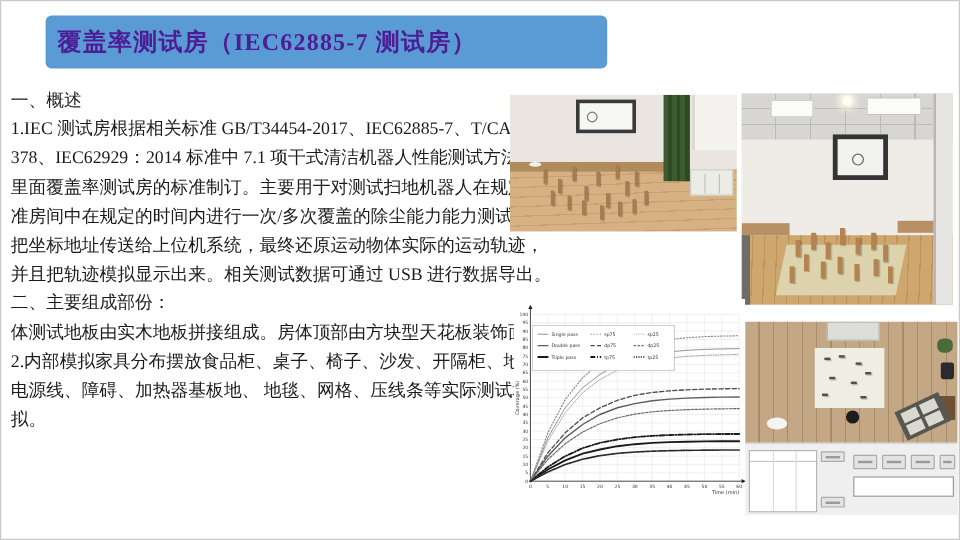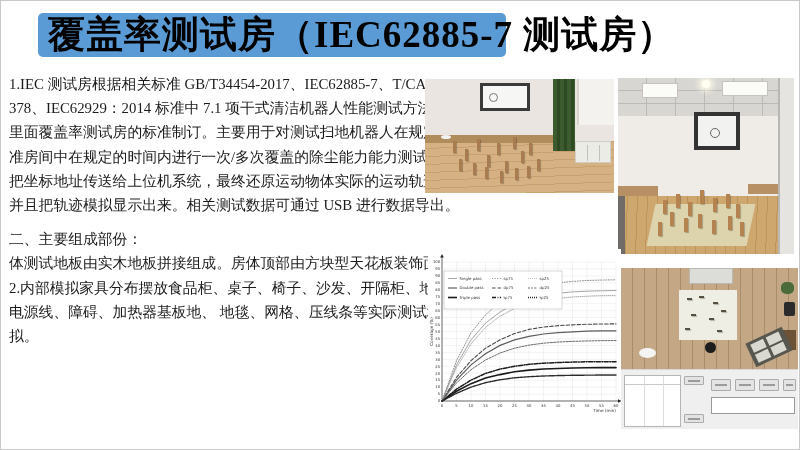--- a/index.html
+++ b/index.html
@@ -2,33 +2,33 @@
 <html><head>
 <meta charset="utf-8">
 <style>
   html,body{margin:0;padding:0;background:#ffffff;}
   .slide{position:relative;width:800px;height:450px;background:#fff;border:1px solid #c9c9c9;
          box-sizing:border-box;overflow:hidden;font-family:"Liberation Serif","DejaVu Serif",serif;}
 
   
   .banner{position:absolute;left:37px;top:12px;width:468px;height:44px;background:#5B9BD5;
           border-radius:5px;display:flex;align-items:center;padding:0 10px;box-sizing:border-box;}
-  .banner span{font-size:37px;font-weight:bold;color:#000000;letter-spacing:1px;white-space:nowrap;}
+  .banner span{font-size:20px;font-weight:bold;color:#4c1d95;letter-spacing:1px;white-space:nowrap;}
 
   
   .logo{position:absolute;left:605px;top:24px;width:190px;height:30px;color:#18418e;
         font-family:"Liberation Sans","DejaVu Sans",sans-serif;white-space:nowrap;}
   .logo .en{font-size:22px;font-weight:bold;letter-spacing:0.5px;}
   .logo .cn{font-size:21px;font-weight:bold;margin-left:4px;}
   .logo .reg{font-size:9px;vertical-align:top;position:relative;top:-6px;font-weight:bold;}
 
   
   .bodytext{position:absolute;left:8px;top:71px;width:428px;color:#1b1b1b;}
   .bodytext .tline{font-size:14.8px;line-height:24.2px;white-space:nowrap;}
-  .bodytext .sect2{margin-top:10px;}
+  .bodytext .sect2{margin-top:0;}
 
   
   .photo{position:absolute;overflow:hidden;}
   .abs{position:absolute;}
 
   
   .p1{left:424px;top:78px;width:189px;height:114px;background:#eae5e0;}
   .p1 .floor{left:0;bottom:0;width:100%;height:52px;
      background:repeating-linear-gradient(178deg,#d6b184 0 7px,#c9a171 7px 8px);}
   .p1 .base{left:0;top:56px;width:130px;height:8px;background:#b08b5c;}
@@ -91,20 +91,21 @@
 <body>
 
 <div class="slide">
 
   <div class="banner">
     <span>覆盖率测试房（IEC62885-7 测试房）</span>
   </div>
 
 
   <div class="bodytext" id="bodytext">
+      <div class="tline">一、概述</div>
       <div class="tline">1.IEC 测试房根据相关标准 GB/T34454-2017、IEC62885-7、T/CAS</div>
       <div class="tline">378、IEC62929：2014 标准中 7.1 项干式清洁机器人性能测试方法</div>
       <div class="tline">里面覆盖率测试房的标准制订。主要用于对测试扫地机器人在规定标</div>
       <div class="tline">准房间中在规定的时间内进行一次/多次覆盖的除尘能力能力测试。</div>
       <div class="tline">把坐标地址传送给上位机系统，最终还原运动物体实际的运动轨迹，</div>
       <div class="tline">并且把轨迹模拟显示出来。相关测试数据可通过 USB 进行数据导出。</div>
       <div class="tline sect2">二、主要组成部份：</div>
       <div class="tline">体测试地板由实木地板拼接组成。房体顶部由方块型天花板装饰面成。</div>
       <div class="tline">2.内部模拟家具分布摆放食品柜、桌子、椅子、沙发、开隔柜、地灯、</div>
       <div class="tline">电源线、障碍、加热器基板地、 地毯、网格、压线条等实际测试场地</div>

